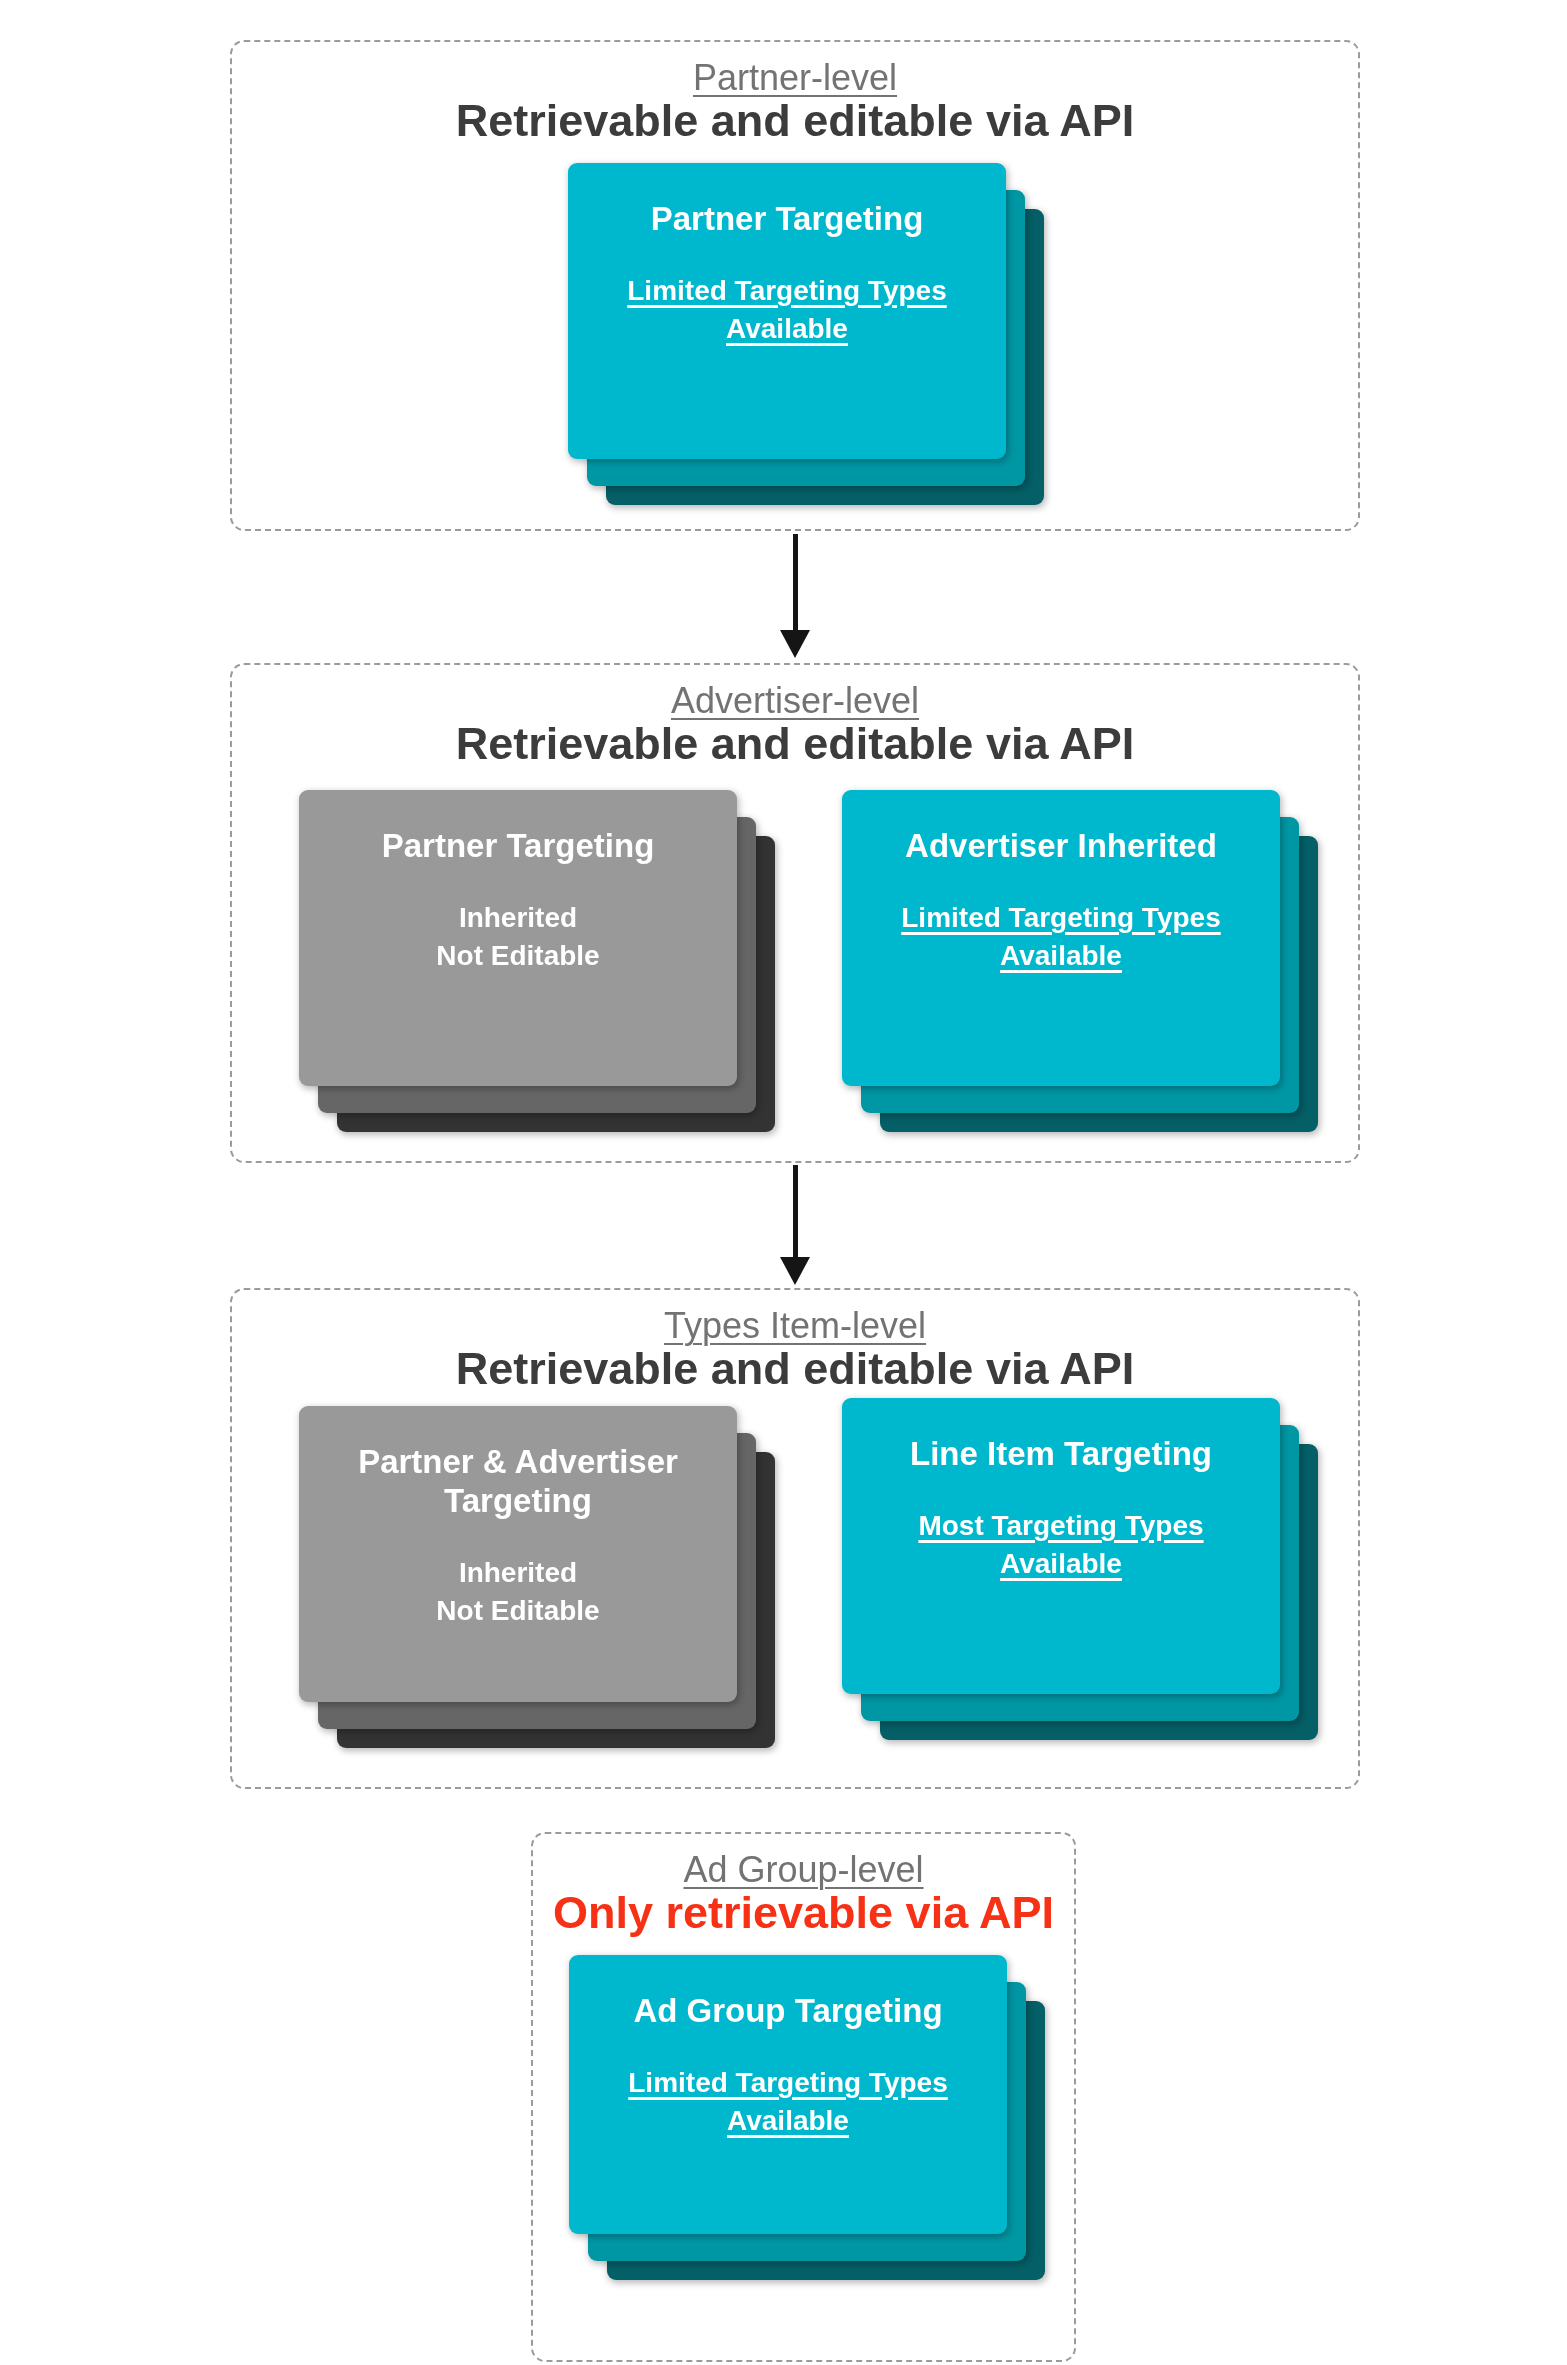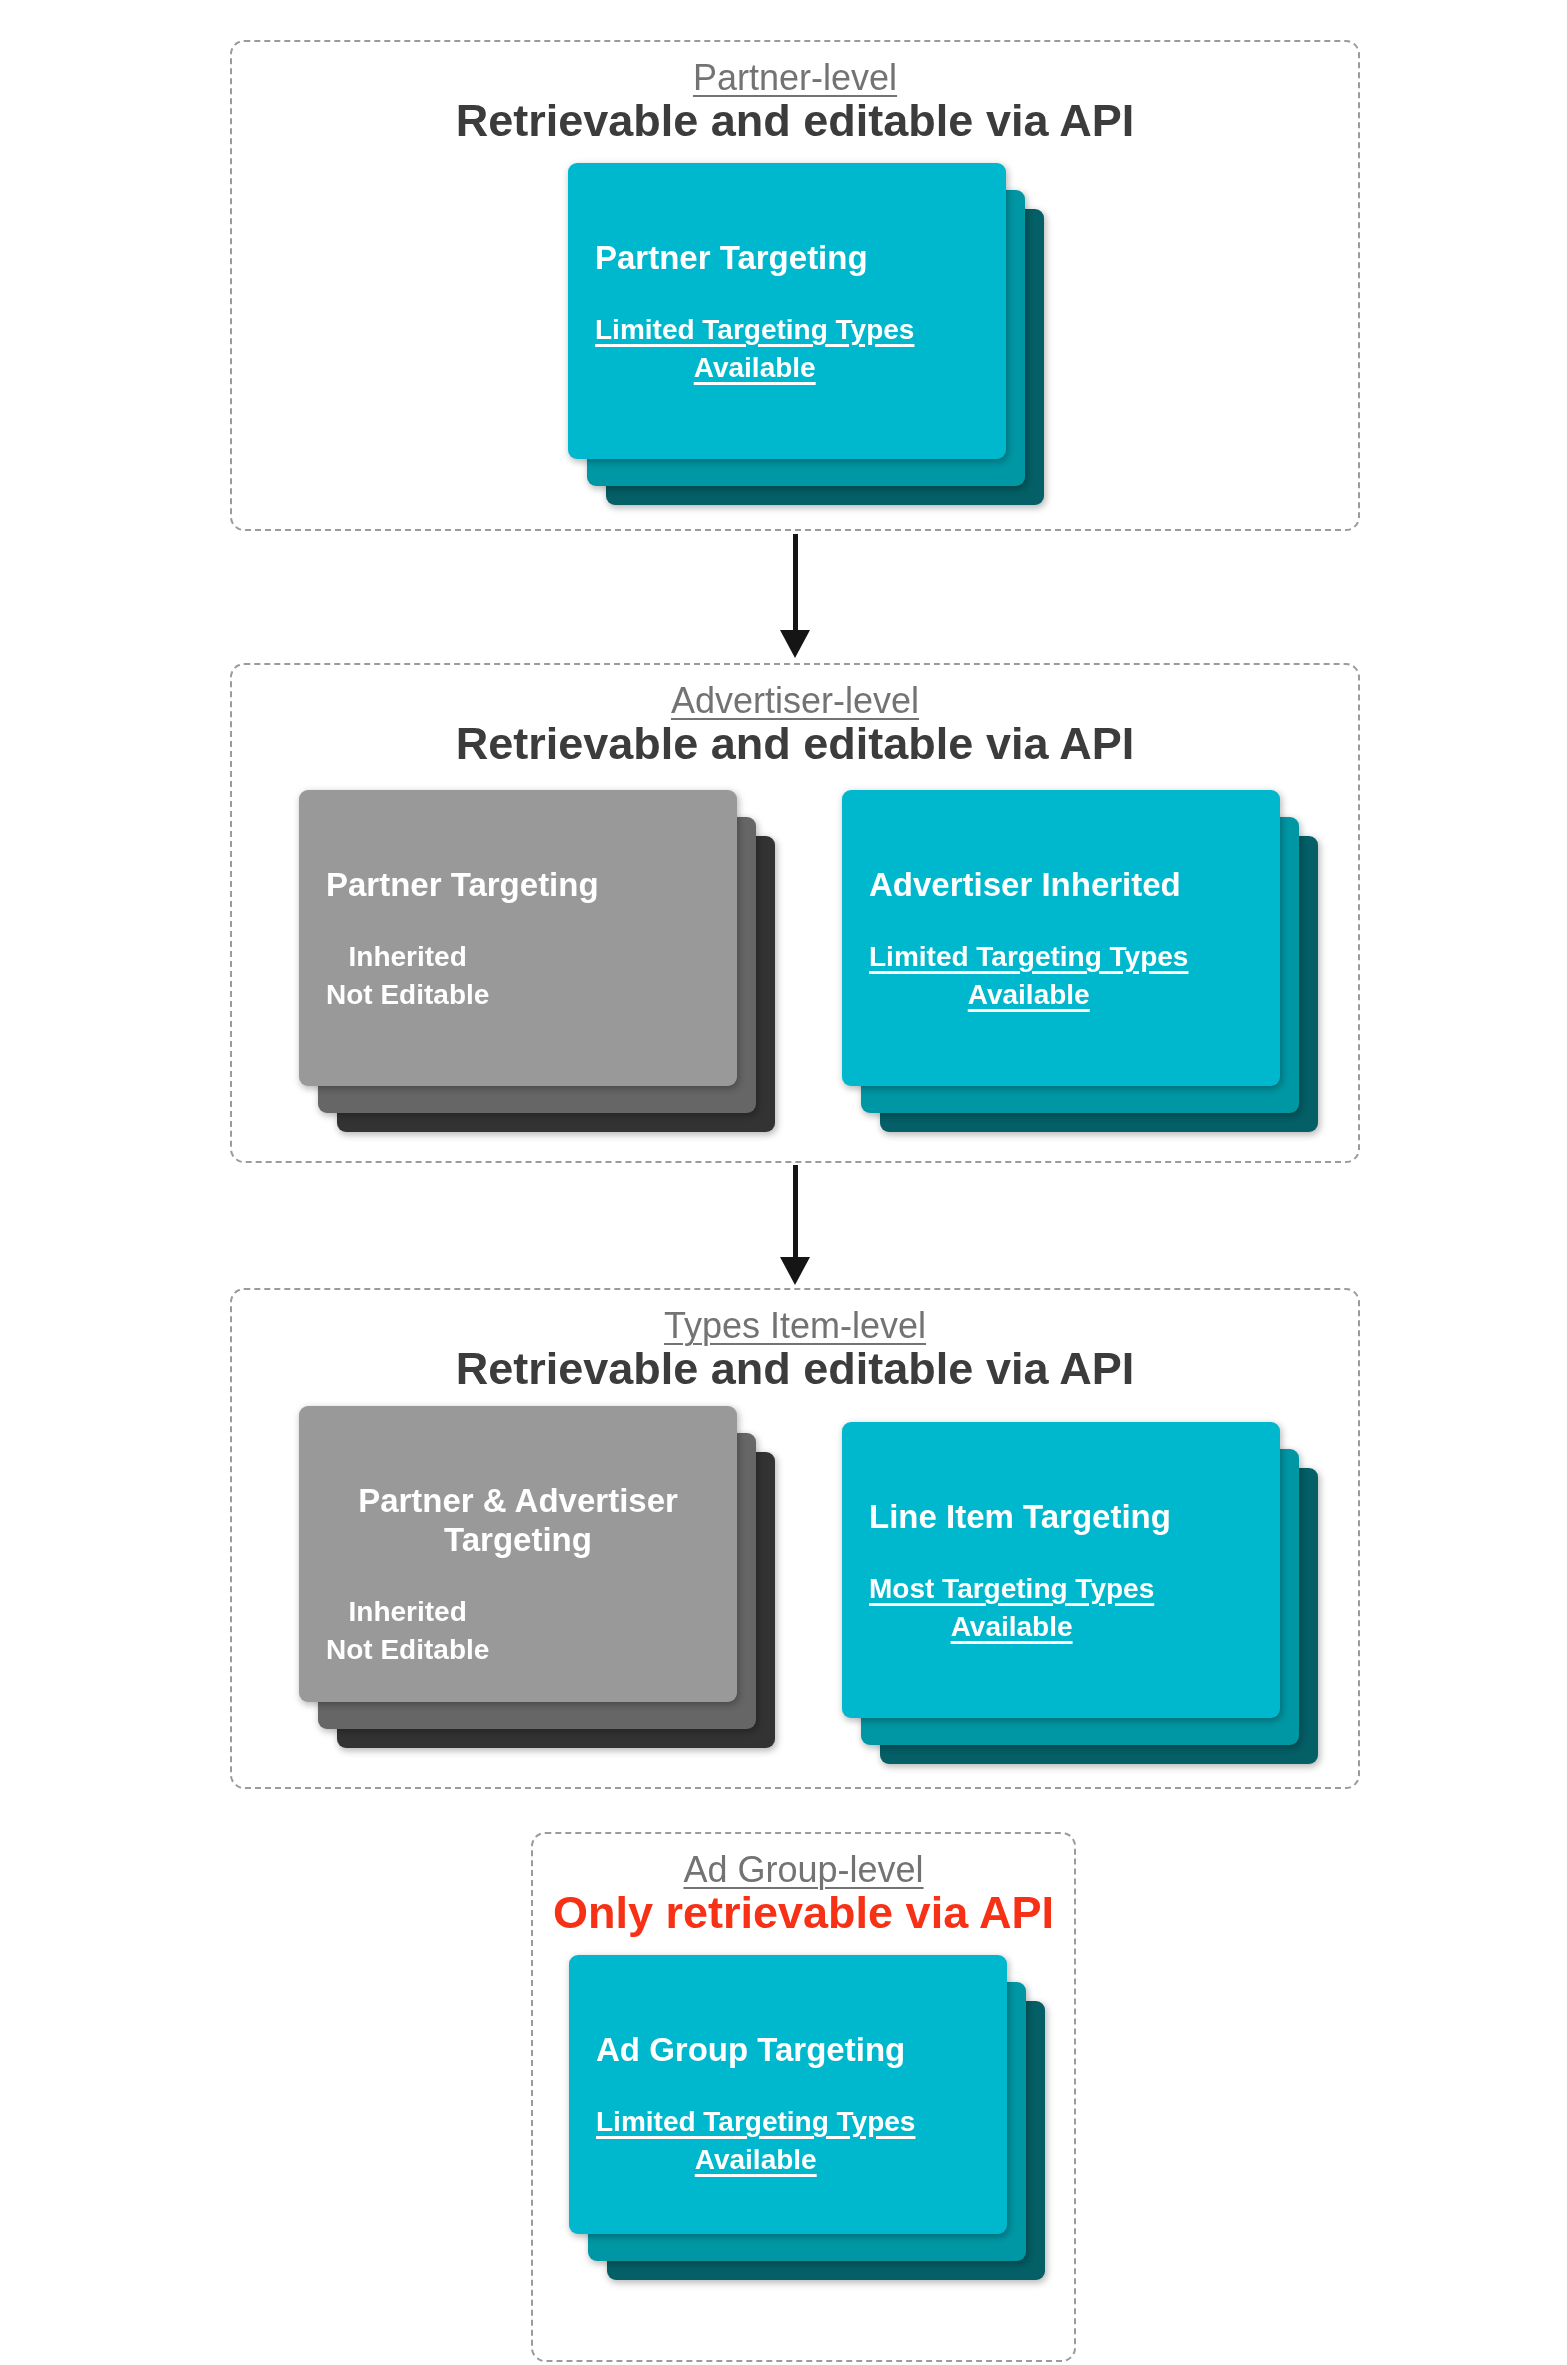--- a/index.html
+++ b/index.html
@@ -47,23 +47,23 @@
     width:100%;height:100%;
     border-radius:9px;
     box-shadow:1.8px 2.7px 7.1px rgba(0,0,0,0.28);
   }
   .layer.back{left:38px; top:46px;}
   .layer.mid {left:19px; top:27px;}
   .layer.front{
     left:0; top:0;
     display:flex;
     flex-direction:column;
-    align-items:flex-start;
+    align-items:center;
     box-sizing:border-box;
-    padding:75px 27px 0 27px;
+    padding:36px 27px 0 27px;
   }
   .teal .layer.front{background:#00b8cd;}
   .teal .layer.mid  {background:#0097a4;}
   .teal .layer.back {background:#045f66;}
   .gray .layer.front{background:#999999;}
   .gray .layer.mid  {background:#666666;}
   .gray .layer.back {background:#333333;}
 
   .card-title{
     font-size:33px;
@@ -82,21 +82,21 @@
     text-decoration:underline;
     text-underline-offset:4.5px;
     text-decoration-thickness:2.7px;
   }
 
   
   #sec-partner .stack{left:336px; top:121px;}
   #sec-advertiser .stack.pos-left {left:67px;  top:125px;}
   #sec-advertiser .stack.pos-right{left:610px; top:125px;}
   #sec-lineitem  .stack.pos-left {left:67px;  top:116px;}
-  #sec-lineitem  .stack.pos-right{left:610px; top:132px;}
+  #sec-lineitem  .stack.pos-right{left:610px; top:108px;}
   #sec-adgroup .stack{left:36px; top:121px;}
 
   
   .arrow-line{
     position:absolute;
     left:793px;
     width:4.5px;
     background:#151515;
   }
   .arrow-head{

